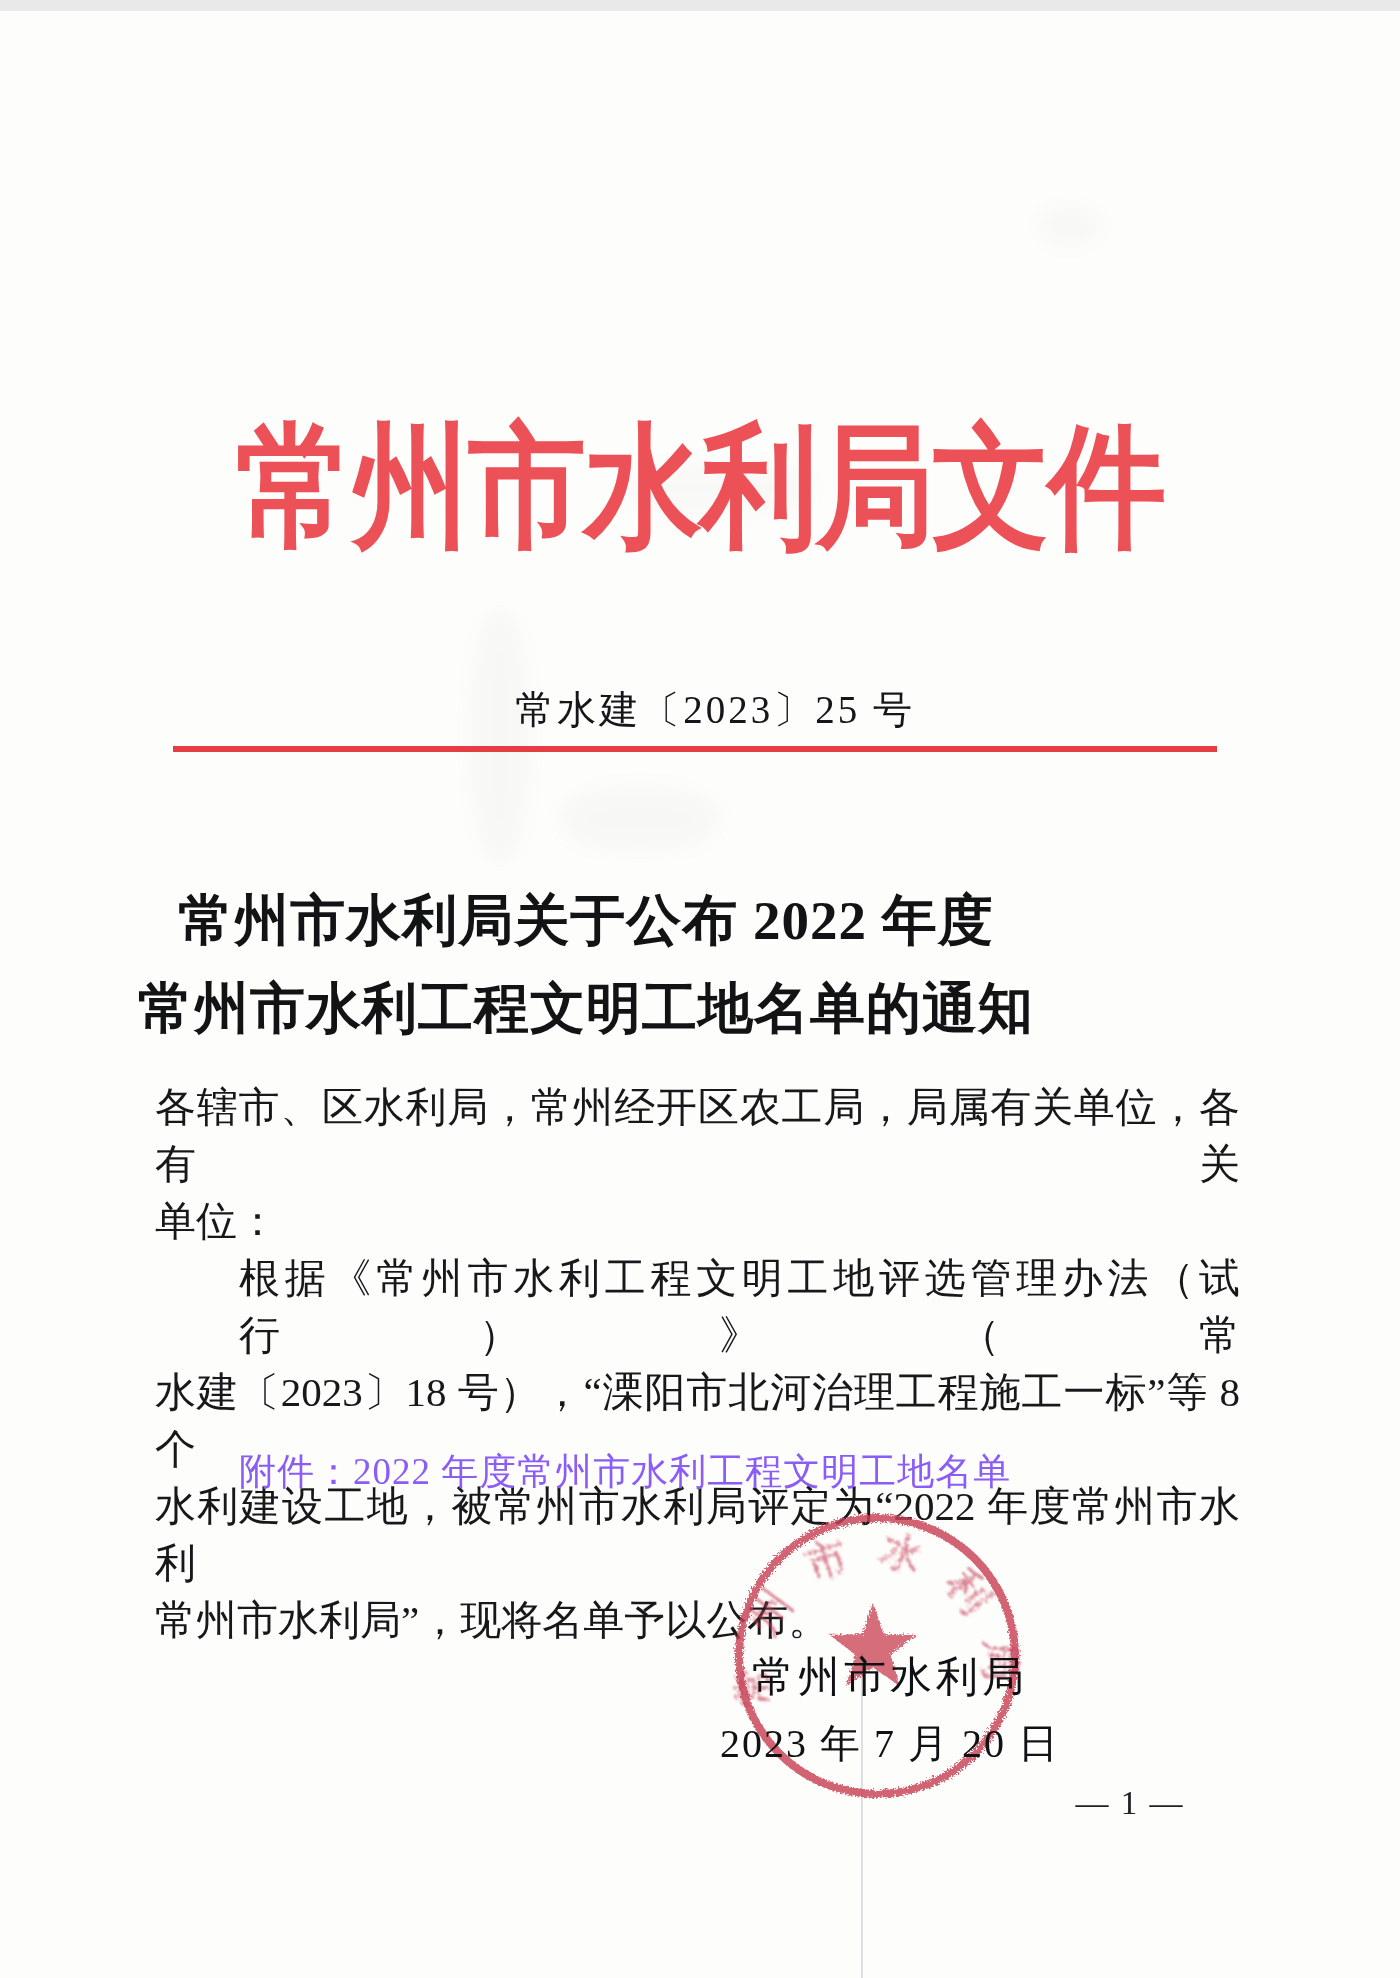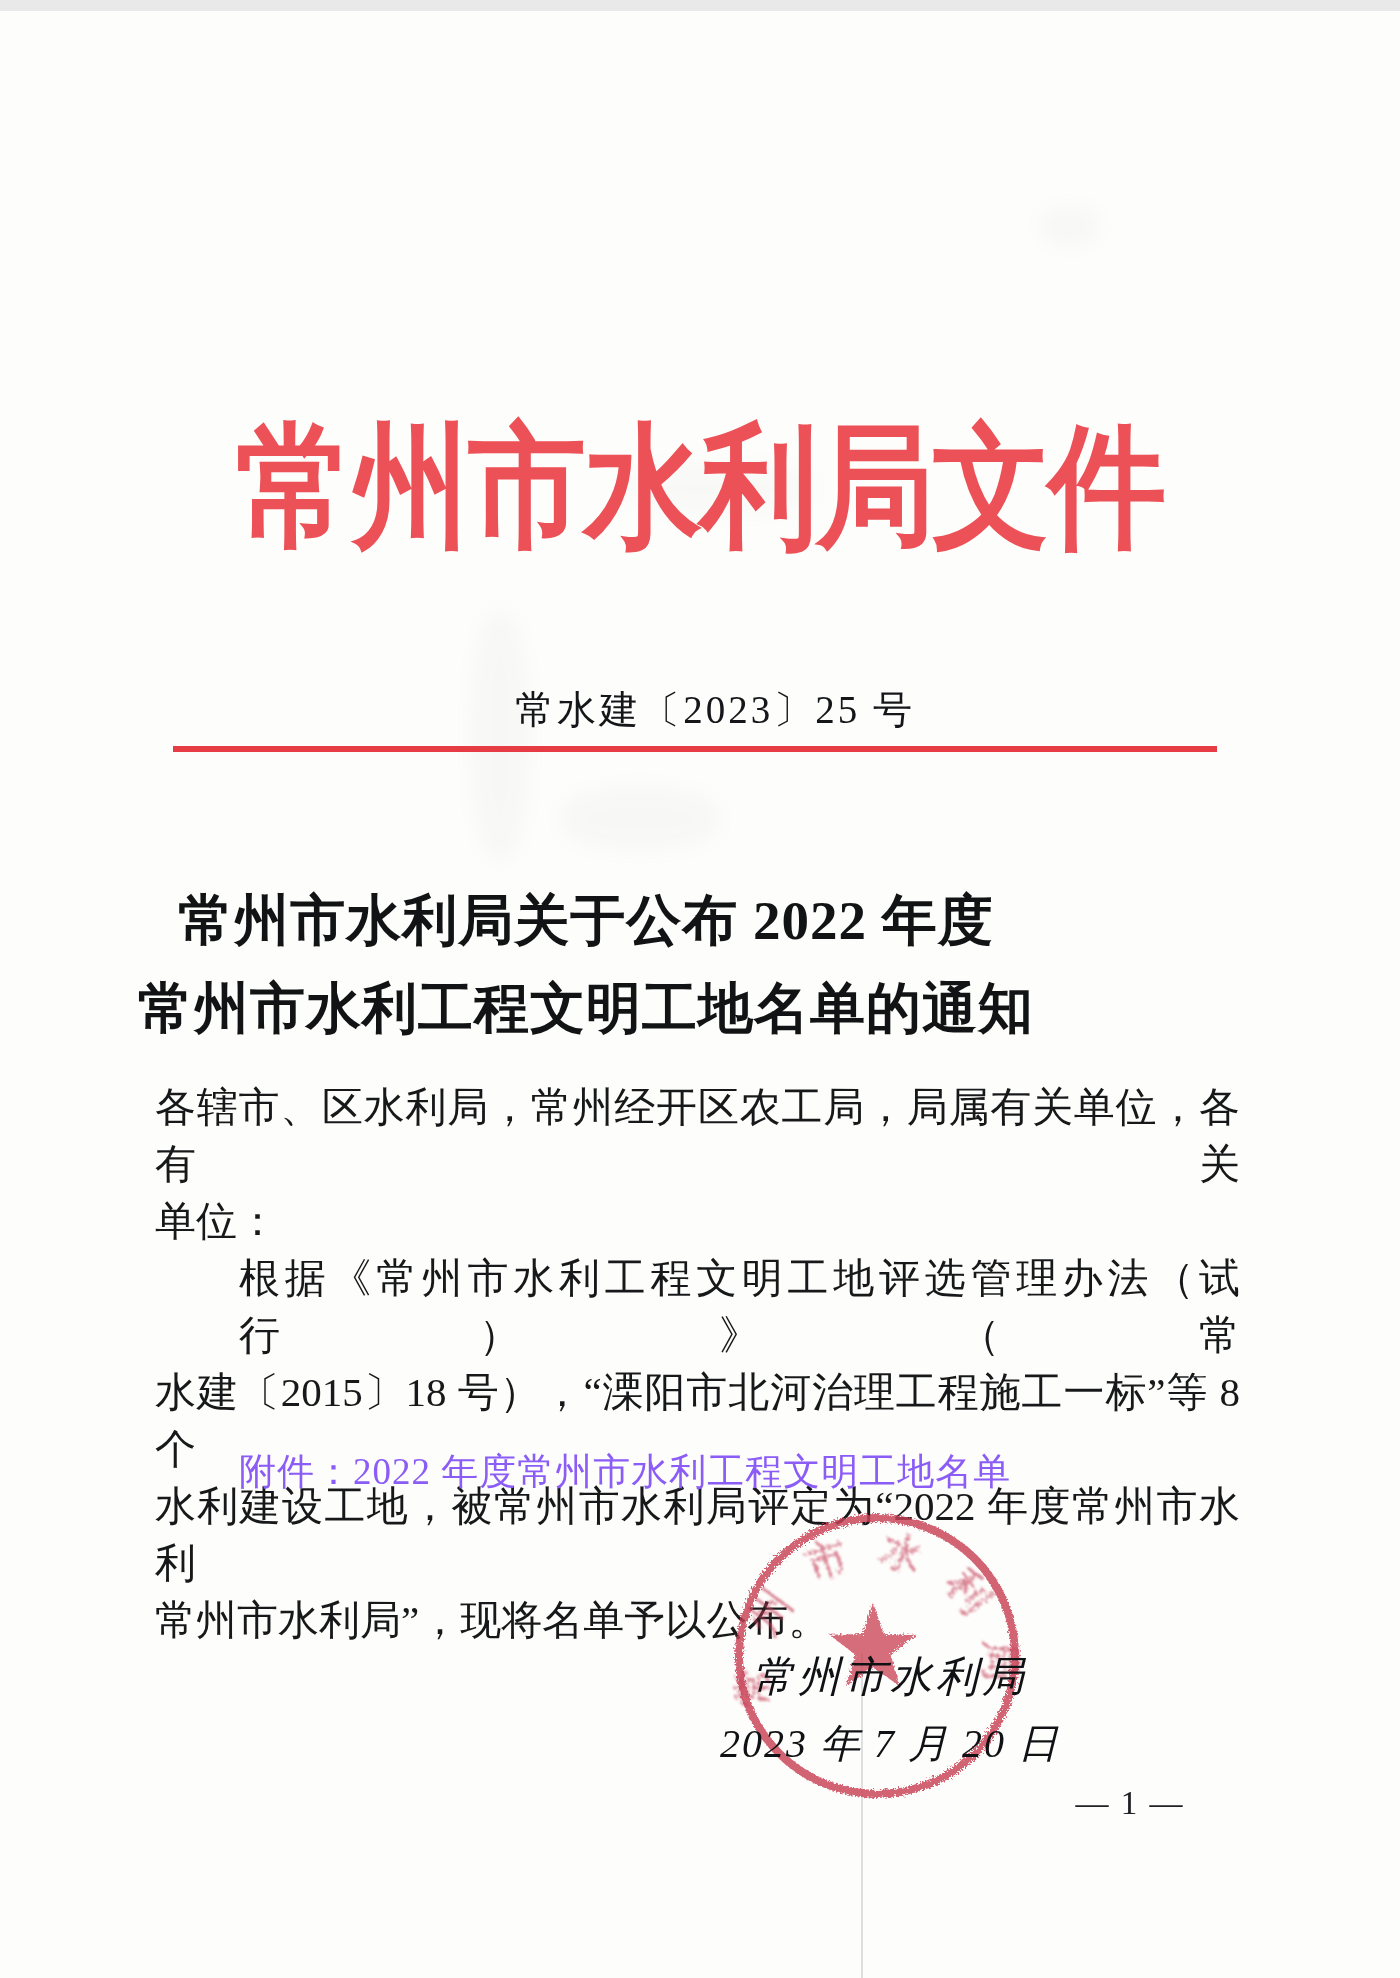--- a/index.html
+++ b/index.html
@@ -37,21 +37,21 @@
   }
   .body-line{white-space:normal;}
   .jl{text-align:justify; text-align-last:justify;}
   .indent{padding-left:84px;}
   .attachment{
     position:absolute; left:239px; top:1436px; width:1001px;
     font-size:37px; color:#8b5cf6; letter-spacing:1px; white-space:nowrap;
   }
   .sign-block{
     position:absolute; top:1638px; left:640px; width:500px;
-    text-align:center; color:#101114; z-index:3;font-style:italic;
+    text-align:center; color:#101114; z-index:3;
   }
   .sign-agency{font-size:42px; letter-spacing:4px;}
   .sign-date{font-size:40px; letter-spacing:2px; margin-top:11px;}
   .seal{position:absolute; left:720px; top:1488px; z-index:2;}
   .page-number{
     position:absolute; top:1774px; left:1030px; width:200px;
     text-align:center; font-size:33px; letter-spacing:2px; color:#202124;
   }
   .scan-line{
     position:absolute; left:861px; top:1642px; width:2px; height:330px;
@@ -81,21 +81,21 @@
 
   <div class="notice-title">
     <div>常州市水利局关于公布 2022 年度</div>
     <div>常州市水利工程文明工地名单的通知</div>
   </div>
 
   <div class="body-block">
     <div class="body-line jl">各辖市、区水利局，常州经开区农工局，局属有关单位，各有关</div>
     <div class="body-line">单位：</div>
     <div class="body-line jl indent">根据《常州市水利工程文明工地评选管理办法（试行）》（常</div>
-    <div class="body-line jl">水建〔2015〕18 号），“溧阳市北河治理工程施工一标”等 8 个</div>
+    <div class="body-line jl">水建〔2023〕18 号），“溧阳市北河治理工程施工一标”等 8 个</div>
     <div class="body-line jl">水利建设工地，被常州市水利局评定为“2022 年度常州市水利</div>
     <div class="body-line">常州市水利局”，现将名单予以公布。</div>
   </div>
 
   <div class="attachment">附件：2022 年度常州市水利工程文明工地名单</div>
 
   <div class="scan-line"></div>
 
   <svg class="seal" width="314" height="314" viewBox="0 0 314 314">
     <defs>

